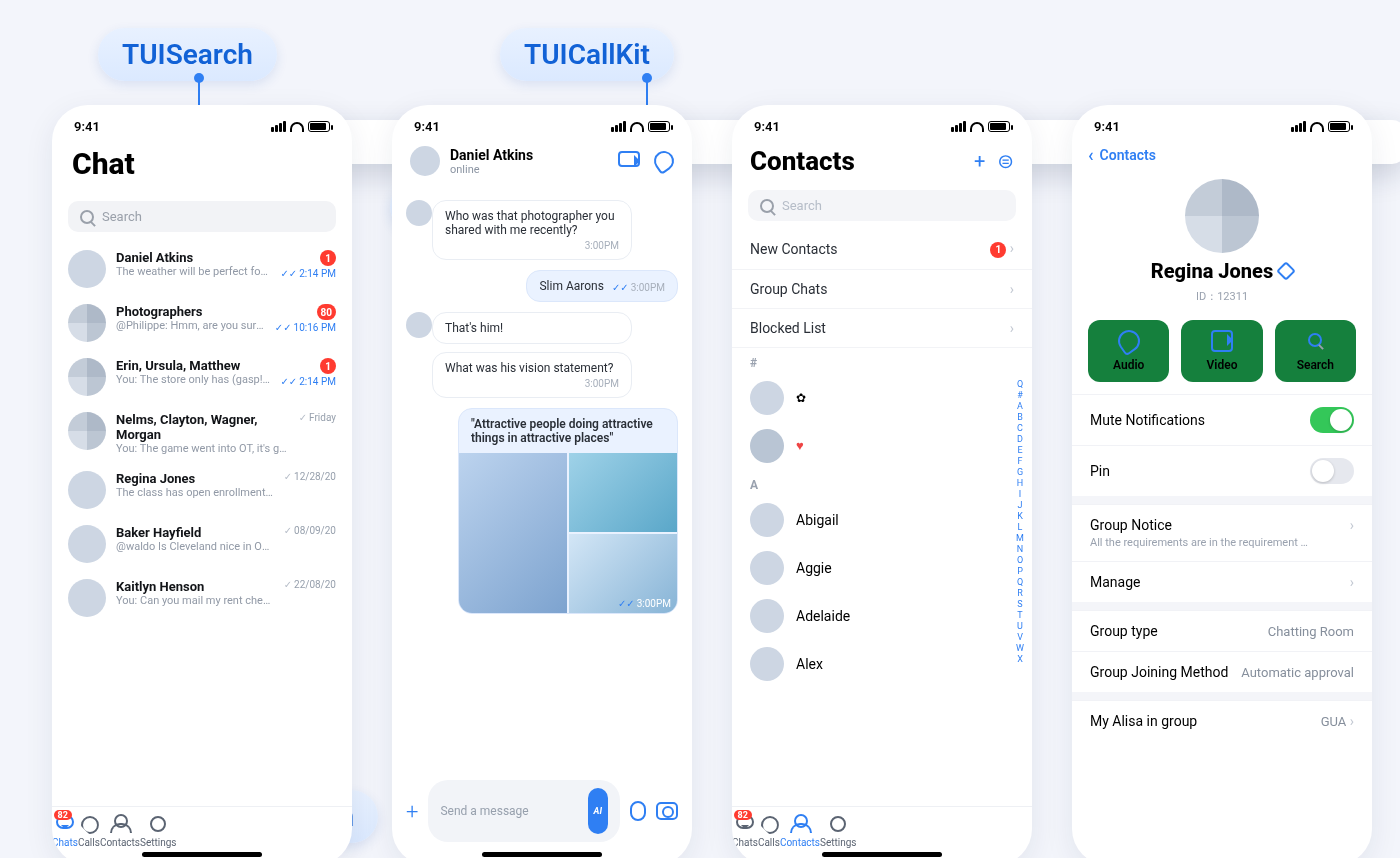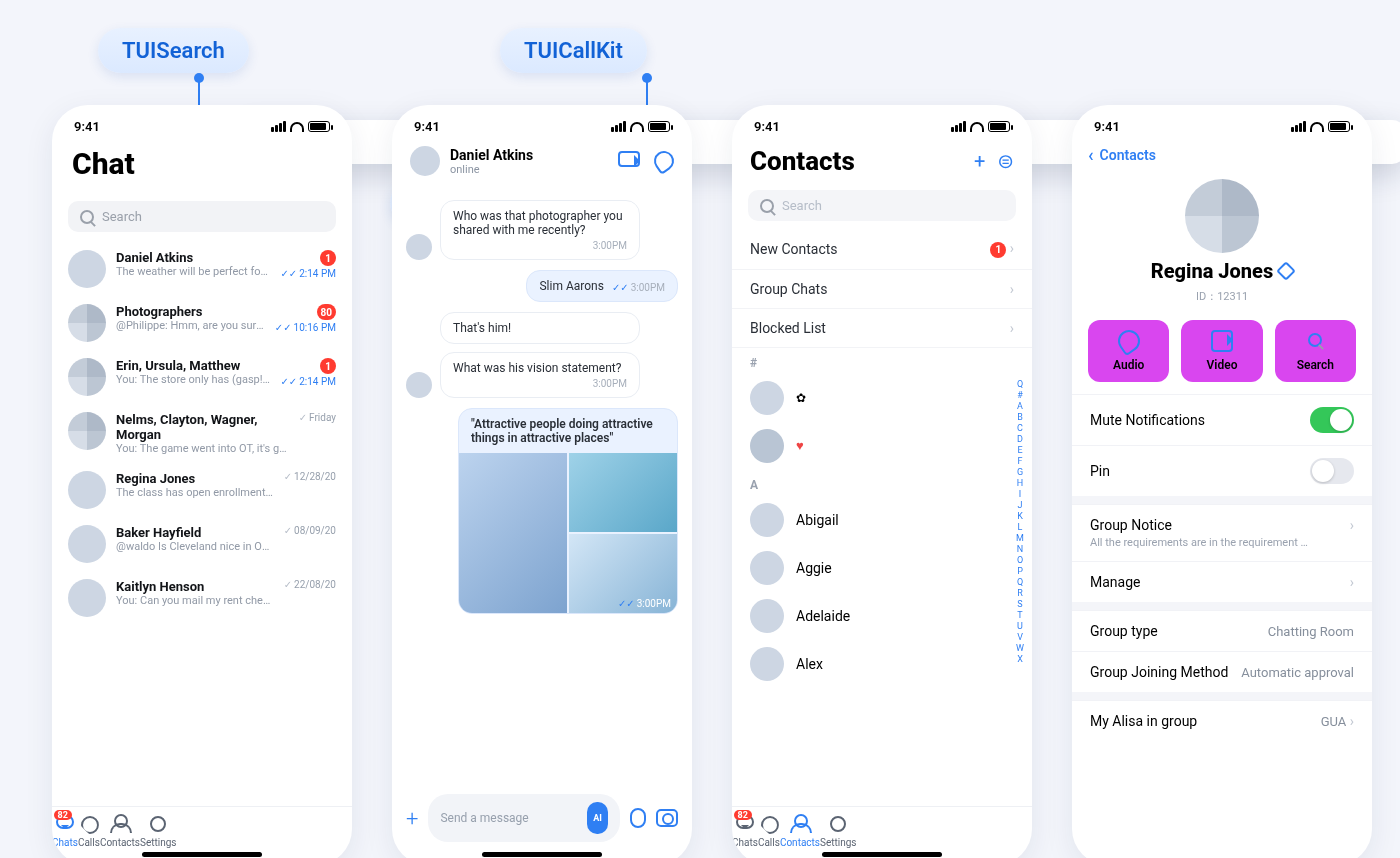--- a/index.html
+++ b/index.html
@@ -41,21 +41,21 @@
   .batt::after{content:"";position:absolute;right:-4px;top:3px;width:2px;height:5px;background:#000;border-radius:1px;}
   .batt i{position:absolute;left:1px;top:1px;bottom:1px;width:16px;background:#000;border-radius:1px;}
 
   .homebar { height:5px; width:120px; background:#000; border-radius:3px; margin:0 auto 8px; }
 
   
   .callout {
     position:absolute;
     background: linear-gradient(#e8f1ff,#dbe9ff);
     color:#1262d6;
-    font-size:22px;
+    font-size:28px;
     font-weight:600;
     padding:10px 24px;
     border-radius:28px;
     box-shadow:0 4px 12px rgba(30,80,180,.12);
   }
   .leader { position:absolute; background:#2f7ff3; width:2px; }
   .leader.dot::before, .leader.dot::after { content:""; position:absolute; width:10px;height:10px;background:#2f7ff3;border-radius:50%;left:-4px; }
   .leader.dot::before{top:-5px}.leader.dot::after{bottom:-5px}
 
   
@@ -110,37 +110,37 @@
   
   .p2-head { display:flex; align-items:center; gap:10px; padding:6px 18px 10px;}
   .p2-head .avatar{width:30px;height:30px;}
   .p2-head .who .n{font-size:14px;font-weight:700;}
   .p2-head .who .s{font-size:11px;color:#8c95a3;}
   .p2-head .actions{margin-left:auto;display:flex;gap:14px;color:#2f7ff3;}
   .icon-video{width:22px;height:16px;border:2px solid currentColor;border-radius:4px;position:relative;}
   .icon-video::after{content:"";position:absolute;right:-8px;top:2px;border:6px solid transparent;border-left-color:currentColor;}
   .icon-phone{width:20px;height:20px;border:2px solid currentColor;border-radius:50% 50% 50% 4px;transform:rotate(-35deg);}
   .messages{flex:1;padding:14px 14px;display:flex;flex-direction:column;gap:10px;overflow:hidden;}
-  .row{display:flex;gap:8px;align-items:flex-end;}
+  .row{display:flex;align-items:flex-start;}
   .row.right{justify-content:flex-end;}
   .bub{background:#fff;border:1px solid #e9edf3;border-radius:14px;padding:8px 12px;font-size:12px;max-width:200px;color:#2a2f37}
   .bub .t{font-size:10px;color:#a7afbb;float:right;margin-left:8px;margin-top:3px;}
   .row.right .bub{background:#eaf2ff;border-color:#dbe7fb;}
   .stack{display:flex;flex-direction:column;gap:8px;}
   .imgmsg{width:220px;border-radius:14px;overflow:hidden;background:#eaf2ff;border:1px solid #dbe7fb;margin-left:auto;}
   .imgmsg .cap{padding:8px 12px;font-size:12px;font-weight:600;color:#2a2f37;}
   .mosaic{display:grid;grid-template-columns:1fr 1fr;grid-template-rows:1fr 1fr;height:160px;gap:2px;}
   .mosaic .a{grid-row:1/3;background:linear-gradient(135deg,#bcd3ee,#7da3cf);}
   .mosaic .b{background:linear-gradient(135deg,#9fd2e8,#5aa7c9);}
   .mosaic .c{background:linear-gradient(135deg,#d3e6f6,#87b4d6);position:relative;}
   .mosaic .c .mt{position:absolute;right:6px;bottom:4px;color:#fff;font-size:10px;}
   .composer{display:flex;align-items:center;gap:10px;padding:10px 14px;}
   .plus{color:#2f7ff3;font-size:22px;font-weight:300;}
   .input{flex:1;background:#f2f4f8;border-radius:20px;padding:8px 12px;font-size:12px;color:#97a0ad;display:flex;align-items:center;gap:8px;}
-  .chip{background:#2f7ff3;color:#fff;border-radius:10px;font-size:9px;padding:11px 6px;font-weight:700;}
+  .chip{background:#2f7ff3;color:#fff;border-radius:10px;font-size:9px;padding:18px 6px;font-weight:700;font-style:italic;}
   .mic{width:16px;height:20px;border:2px solid #2f7ff3;border-radius:8px;}
   .cam{width:22px;height:18px;border:2px solid #2f7ff3;border-radius:5px;position:relative;}
   .cam::before{content:"";position:absolute;width:8px;height:8px;border:2px solid #2f7ff3;border-radius:50%;left:4px;top:2px;}
 
   
   .p3-head{display:flex;align-items:center;justify-content:space-between;padding:6px 18px 8px;}
   .p3-head h1{font-size:26px;font-weight:800;}
   .p3-head .acts{color:#2f7ff3;display:flex;gap:12px;font-size:20px;}
   .p3-search{margin:6px 16px 8px;background:#f4f5f8;border-radius:10px;display:flex;align-items:center;gap:8px;padding:8px 12px;color:#b6bdc8;font-size:13px;}
   .p3-list{flex:1;overflow:hidden;position:relative;}
@@ -155,21 +155,21 @@
   .p4-back{display:flex;align-items:center;gap:6px;color:#2f7ff3;padding:4px 16px 8px;font-size:14px;font-weight:600;}
   .p4-back .lt{font-size:18px;}
   .bigwrap{display:flex;flex-direction:column;align-items:center;gap:6px;padding:6px 0 10px;}
   .bigav{width:74px;height:74px;border-radius:50%;overflow:hidden;display:grid;grid-template-columns:1fr 1fr;grid-template-rows:1fr 1fr;}
   .bigav span{background:#c3ccd8}
   .bigav span:nth-child(2){background:#aeb9c8}.bigav span:nth-child(3){background:#d6dde7}.bigav span:nth-child(4){background:#bcc6d3}
   .nm{font-size:20px;font-weight:800;display:flex;align-items:center;gap:6px;}
   .pen{width:14px;height:14px;border:2px solid #2f7ff3;border-radius:3px;transform:rotate(45deg);}
   .idline{font-size:11px;color:#9aa2af;}
   .actions3{display:flex;gap:12px;justify-content:center;padding:6px 16px 12px;}
-  .actcard{flex:1;background:#d946ef;border-radius:12px;display:flex;flex-direction:column;align-items:center;gap:6px;padding:10px 0;font-size:12px;font-weight:600;}
+  .actcard{flex:1;background:#15803d;border-radius:12px;display:flex;flex-direction:column;align-items:center;gap:6px;padding:10px 0;font-size:12px;font-weight:600;}
   .actcard .ic{color:#2f7ff3;}
   .aic{width:22px;height:22px;}
   .settings{display:flex;flex-direction:column;}
   .srow{display:flex;align-items:center;justify-content:space-between;padding:12px 18px;font-size:14px;border-top:1px solid #f1f2f6;}
   .srow.sub{flex-direction:column;align-items:flex-start;gap:3px;}
   .srow.sub .d{font-size:11px;color:#9aa2af;text-align:center;}
   .toggle{width:44px;height:26px;border-radius:13px;position:relative;background:#e6e8ee;}
   .toggle.on{background:#34c759;}
   .toggle i{position:absolute;width:22px;height:22px;border-radius:50%;background:#fff;top:2px;left:2px;box-shadow:0 1px 3px rgba(0,0,0,.2);}
   .toggle.on i{left:auto;right:2px;}

